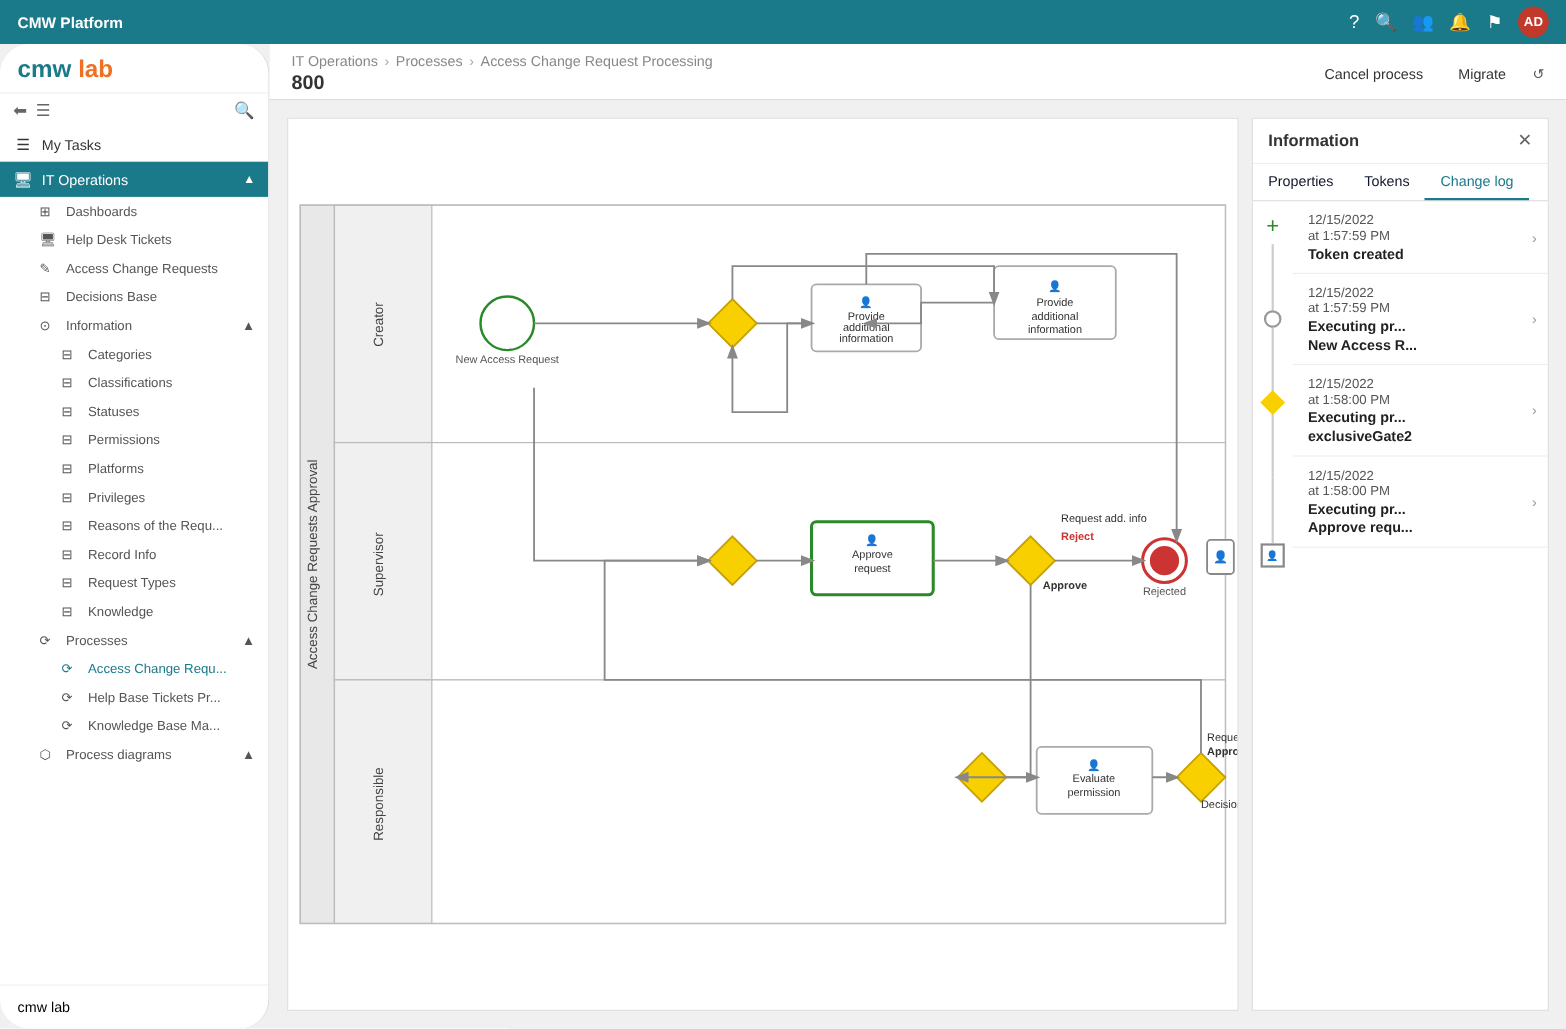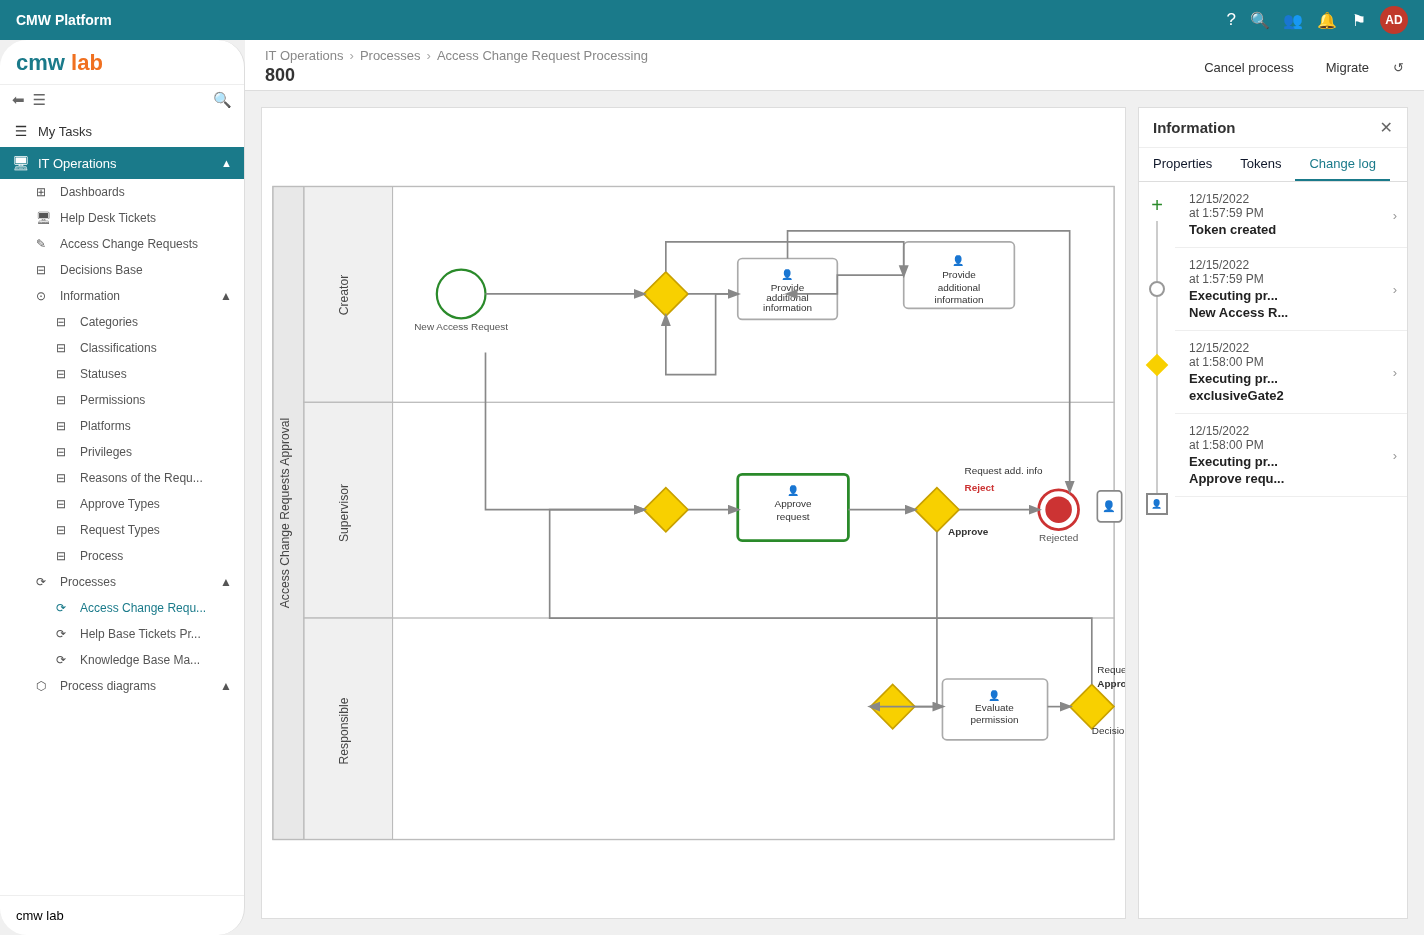--- a/index.html
+++ b/index.html
@@ -288,29 +288,29 @@
         <div class="nav-sub-item" style="padding-left:4px;">
           <span class="icon">⊟</span>
           <span>Privileges</span>
         </div>
         <div class="nav-sub-item" style="padding-left:4px;">
           <span class="icon">⊟</span>
           <span>Reasons of the Requ...</span>
         </div>
         <div class="nav-sub-item" style="padding-left:4px;">
           <span class="icon">⊟</span>
-          <span>Approve Types</span>
+          <span>Record Info</span>
         </div>
         <div class="nav-sub-item" style="padding-left:4px;">
           <span class="icon">⊟</span>
           <span>Request Types</span>
         </div>
         <div class="nav-sub-item" style="padding-left:4px;">
           <span class="icon">⊟</span>
-          <span>Process</span>
+          <span>Knowledge</span>
         </div>
       </div>
 
       <div class="nav-sub-item">
         <span class="icon">⟳</span>
         <span>Processes</span>
         <span class="chevron" style="margin-left:auto;">▲</span>
       </div>
 
       <div style="padding-left:52px;">

